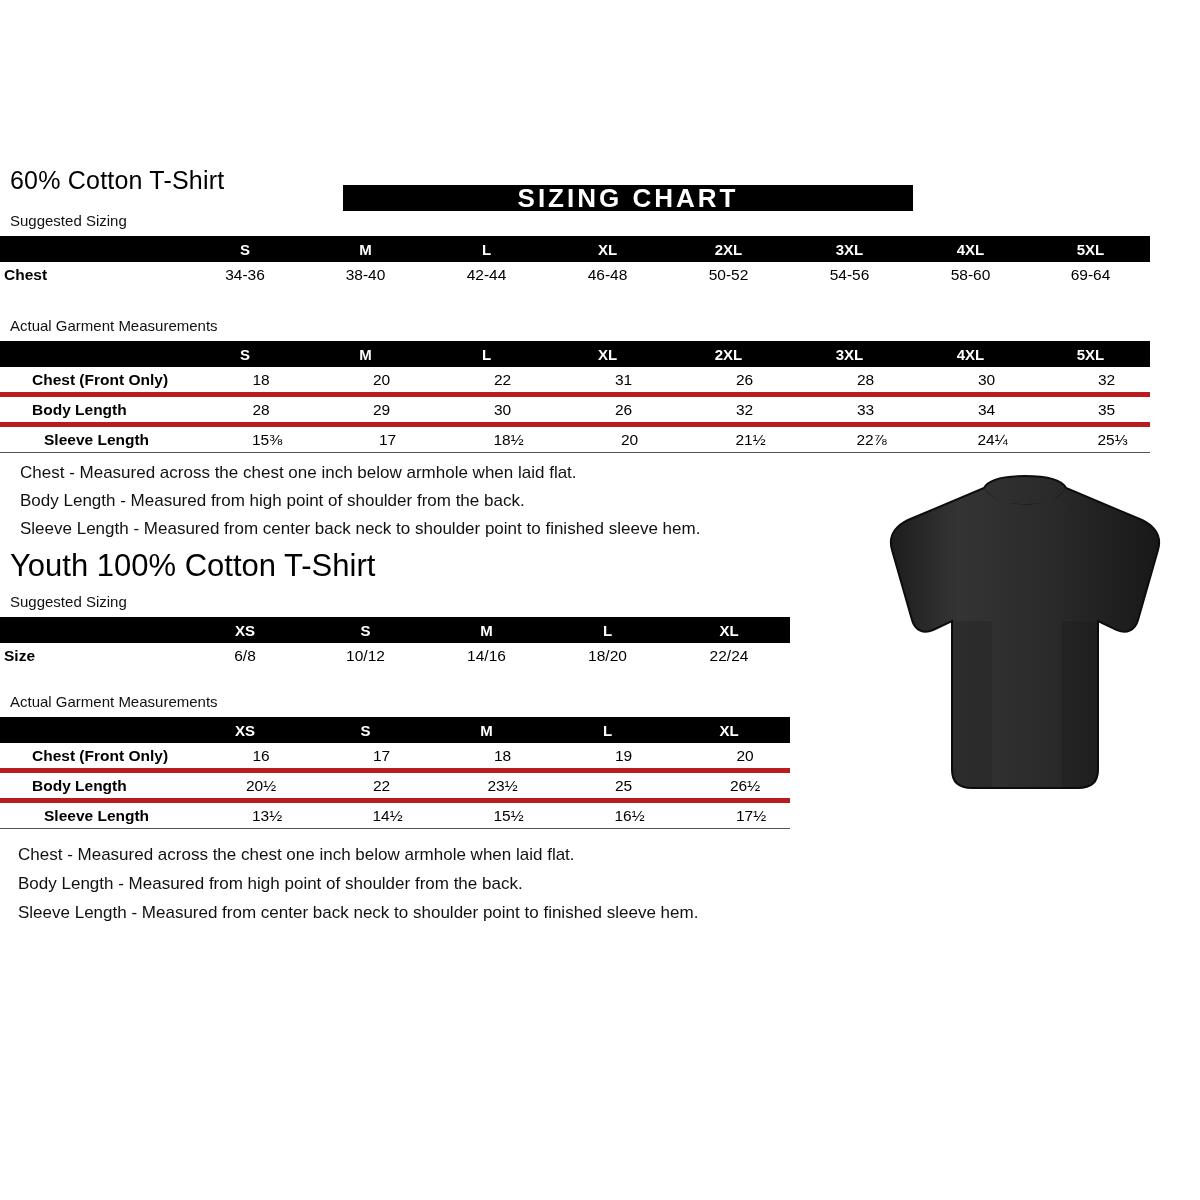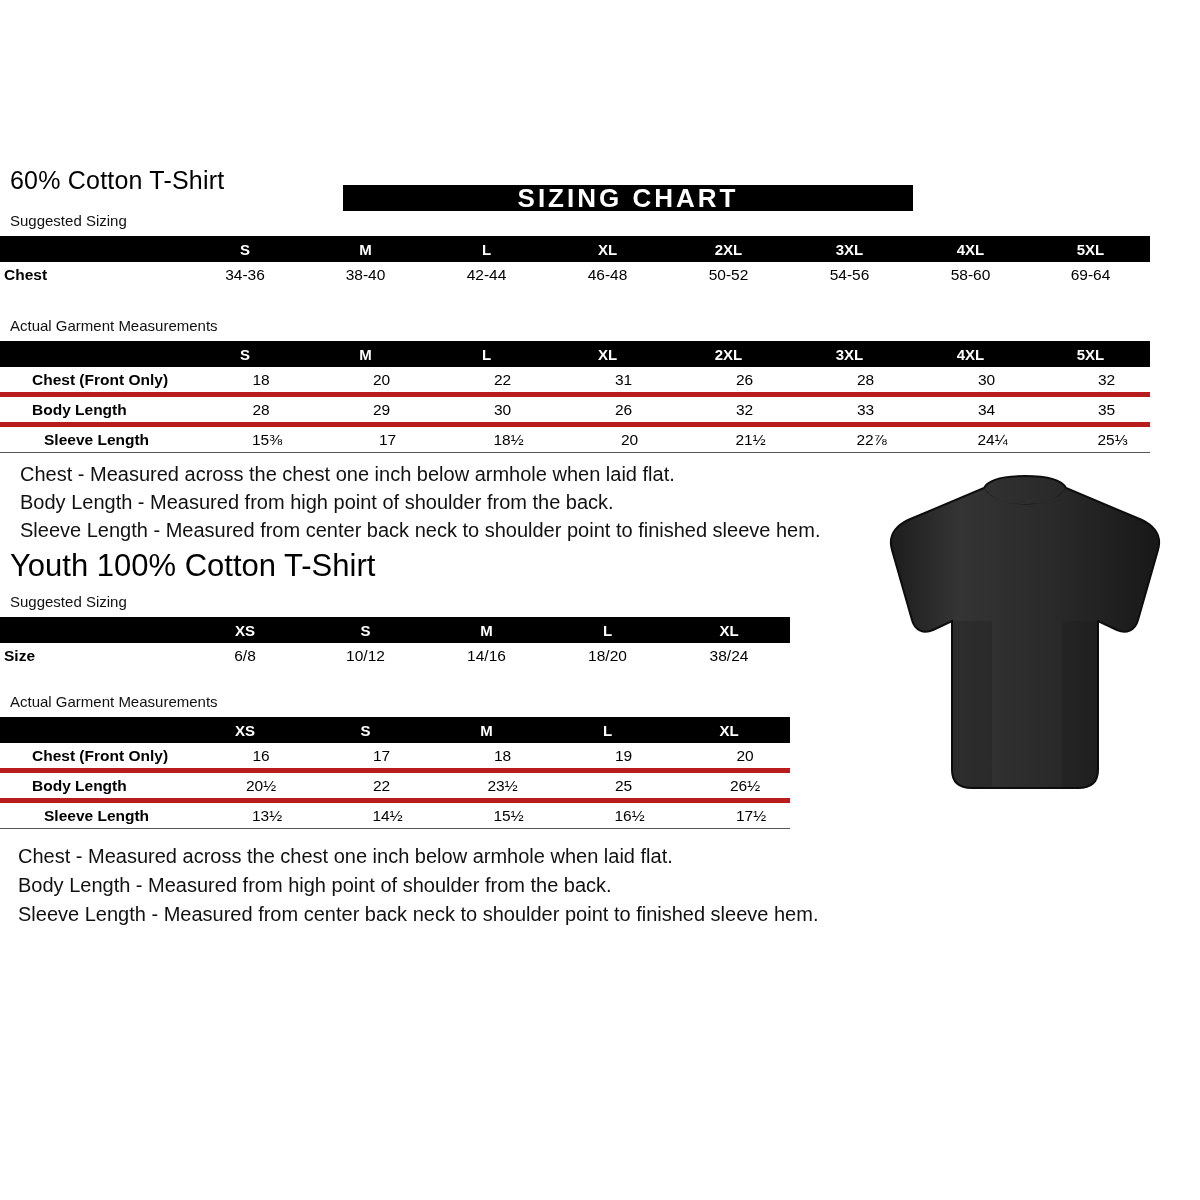--- a/index.html
+++ b/index.html
@@ -103,21 +103,21 @@
     padding-left: 32px;
   }
   table.szt tr.lastrow td {
     border-bottom: 1px solid #555;
     padding-left: 44px;
   }
 
   
   .note {
     position: absolute;
-    font-size: 20px;
+    font-size: 17px;
     color: #111;
     white-space: nowrap;
   }
 
   .youth-title {
     position: absolute;
     left: 10px;
     top: 548px;
     font-size: 31px;
     font-weight: 400;
@@ -276,21 +276,21 @@
         <th>XL</th>
       </tr>
     </thead>
     <tbody>
       <tr>
         <td class="rowlabel">Size</td>
         <td>6/8</td>
         <td>10/12</td>
         <td>14/16</td>
         <td>18/20</td>
-        <td>38/24</td>
+        <td>22/24</td>
       </tr>
     </tbody>
   </table>
 
   <div class="sub-label" style="left:10px; top:693px;">Actual Garment Measurements</div>
 
   <table class="szt" style="left:0px; top:717px; width:790px;">
     <colgroup>
       <col style="width:185px">
         <col style="width:120px">

